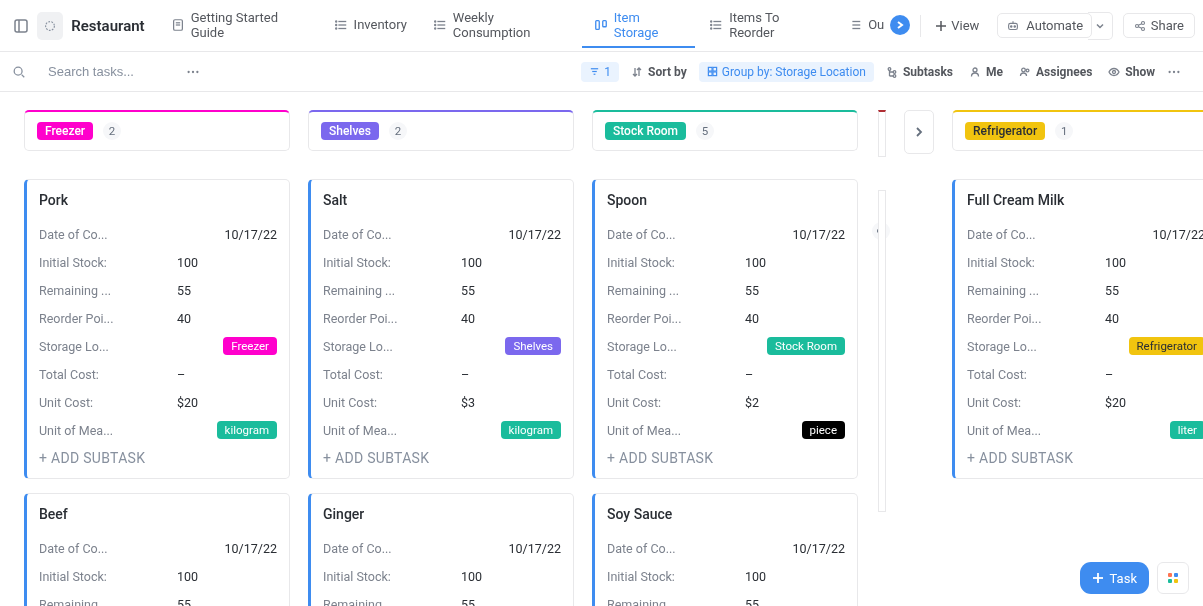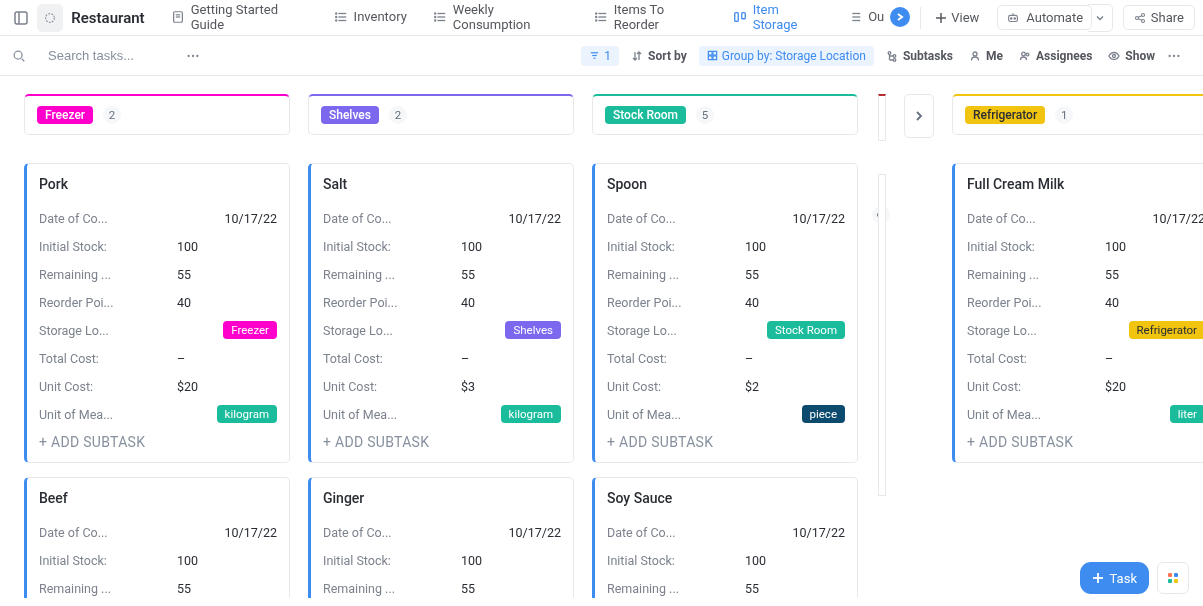--- a/index.html
+++ b/index.html
@@ -8,21 +8,21 @@
   font-size: 13px;
   color: #2a2e34;
   background: #fff;
   width: 1203px;
   height: 606px;
   overflow: hidden;
 }
 .topbar {
   display: flex;
   align-items: center;
-  height: 36px;
+  height: 52px;
   border-bottom: 1px solid #e8e8ea;
   padding: 0 8px;
   gap: 2px;
   overflow: hidden;
 }
 .icon-btn {
   width: 28px; height: 28px;
   display: inline-flex; align-items: center; justify-content: center;
   border-radius: 4px;
   color: #7c828d;
@@ -277,42 +277,42 @@
           <line x1="5" y1="4" x2="14" y2="4"></line>
           <line x1="5" y1="8" x2="14" y2="8"></line>
           <line x1="5" y1="12" x2="14" y2="12"></line>
           <circle cx="2.5" cy="4" r="0.6" fill="currentColor"></circle>
           <circle cx="2.5" cy="8" r="0.6" fill="currentColor"></circle>
           <circle cx="2.5" cy="12" r="0.6" fill="currentColor"></circle>
         </svg>
       </span>
     <span>Weekly Consumption</span>
   </div>
+  <div class="view-tab active">
+    <span class="vt-icon">
+        <svg width="14" height="14" viewBox="0 0 16 16" fill="none" stroke="currentColor" stroke-width="1.5">
+          <rect x="2" y="3" width="4" height="10" rx="1"></rect>
+          <rect x="10" y="3" width="4" height="7" rx="1"></rect>
+        </svg>
+      </span>
+    <span>Item Storage</span>
+  </div>
   <div class="view-tab">
     <span class="vt-icon">
         <svg width="14" height="14" viewBox="0 0 16 16" fill="none" stroke="currentColor" stroke-width="1.5">
           <line x1="5" y1="4" x2="14" y2="4"></line>
           <line x1="5" y1="8" x2="14" y2="8"></line>
           <line x1="5" y1="12" x2="14" y2="12"></line>
           <circle cx="2.5" cy="4" r="0.6" fill="currentColor"></circle>
           <circle cx="2.5" cy="8" r="0.6" fill="currentColor"></circle>
           <circle cx="2.5" cy="12" r="0.6" fill="currentColor"></circle>
         </svg>
       </span>
     <span>Items To Reorder</span>
   </div>
-  <div class="view-tab active">
-    <span class="vt-icon">
-        <svg width="14" height="14" viewBox="0 0 16 16" fill="none" stroke="currentColor" stroke-width="1.5">
-          <rect x="2" y="3" width="4" height="10" rx="1"></rect>
-          <rect x="10" y="3" width="4" height="7" rx="1"></rect>
-        </svg>
-      </span>
-    <span>Item Storage</span>
-  </div>
   <div class="view-tab" style="padding-right:4px">
     <span class="vt-icon">
         <svg width="14" height="14" viewBox="0 0 16 16" fill="none" stroke="currentColor" stroke-width="1.5">
           <line x1="5" y1="4" x2="14" y2="4"></line>
           <line x1="5" y1="8" x2="14" y2="8"></line>
           <line x1="5" y1="12" x2="14" y2="12"></line>
         </svg>
       </span>
     <span>Ou</span>
     <span class="scroll-chev">
@@ -608,21 +608,21 @@
           <div class="row left-val">
             <span class="lbl">Total Cost:</span>
             <span class="val">–</span>
           </div>
           <div class="row left-val">
             <span class="lbl">Unit Cost:</span>
             <span class="val">$2</span>
           </div>
           <div class="row tag-val">
             <span class="lbl">Unit of Mea...</span>
-            <span class="val"><span class="tag-small" style="background: #0c4a6e;">piece</span></span>
+            <span class="val"><span class="tag-small" style="background: #000000;">piece</span></span>
           </div>
           <div class="add-subtask">+ ADD SUBTASK</div>
         </div>
         <div class="card card-accent-blue">
           <div class="card-title">Soy Sauce</div>
           <div class="row ">
             <span class="lbl">Date of Co...</span>
             <span class="val">10/17/22</span>
           </div>
           <div class="row left-val">

